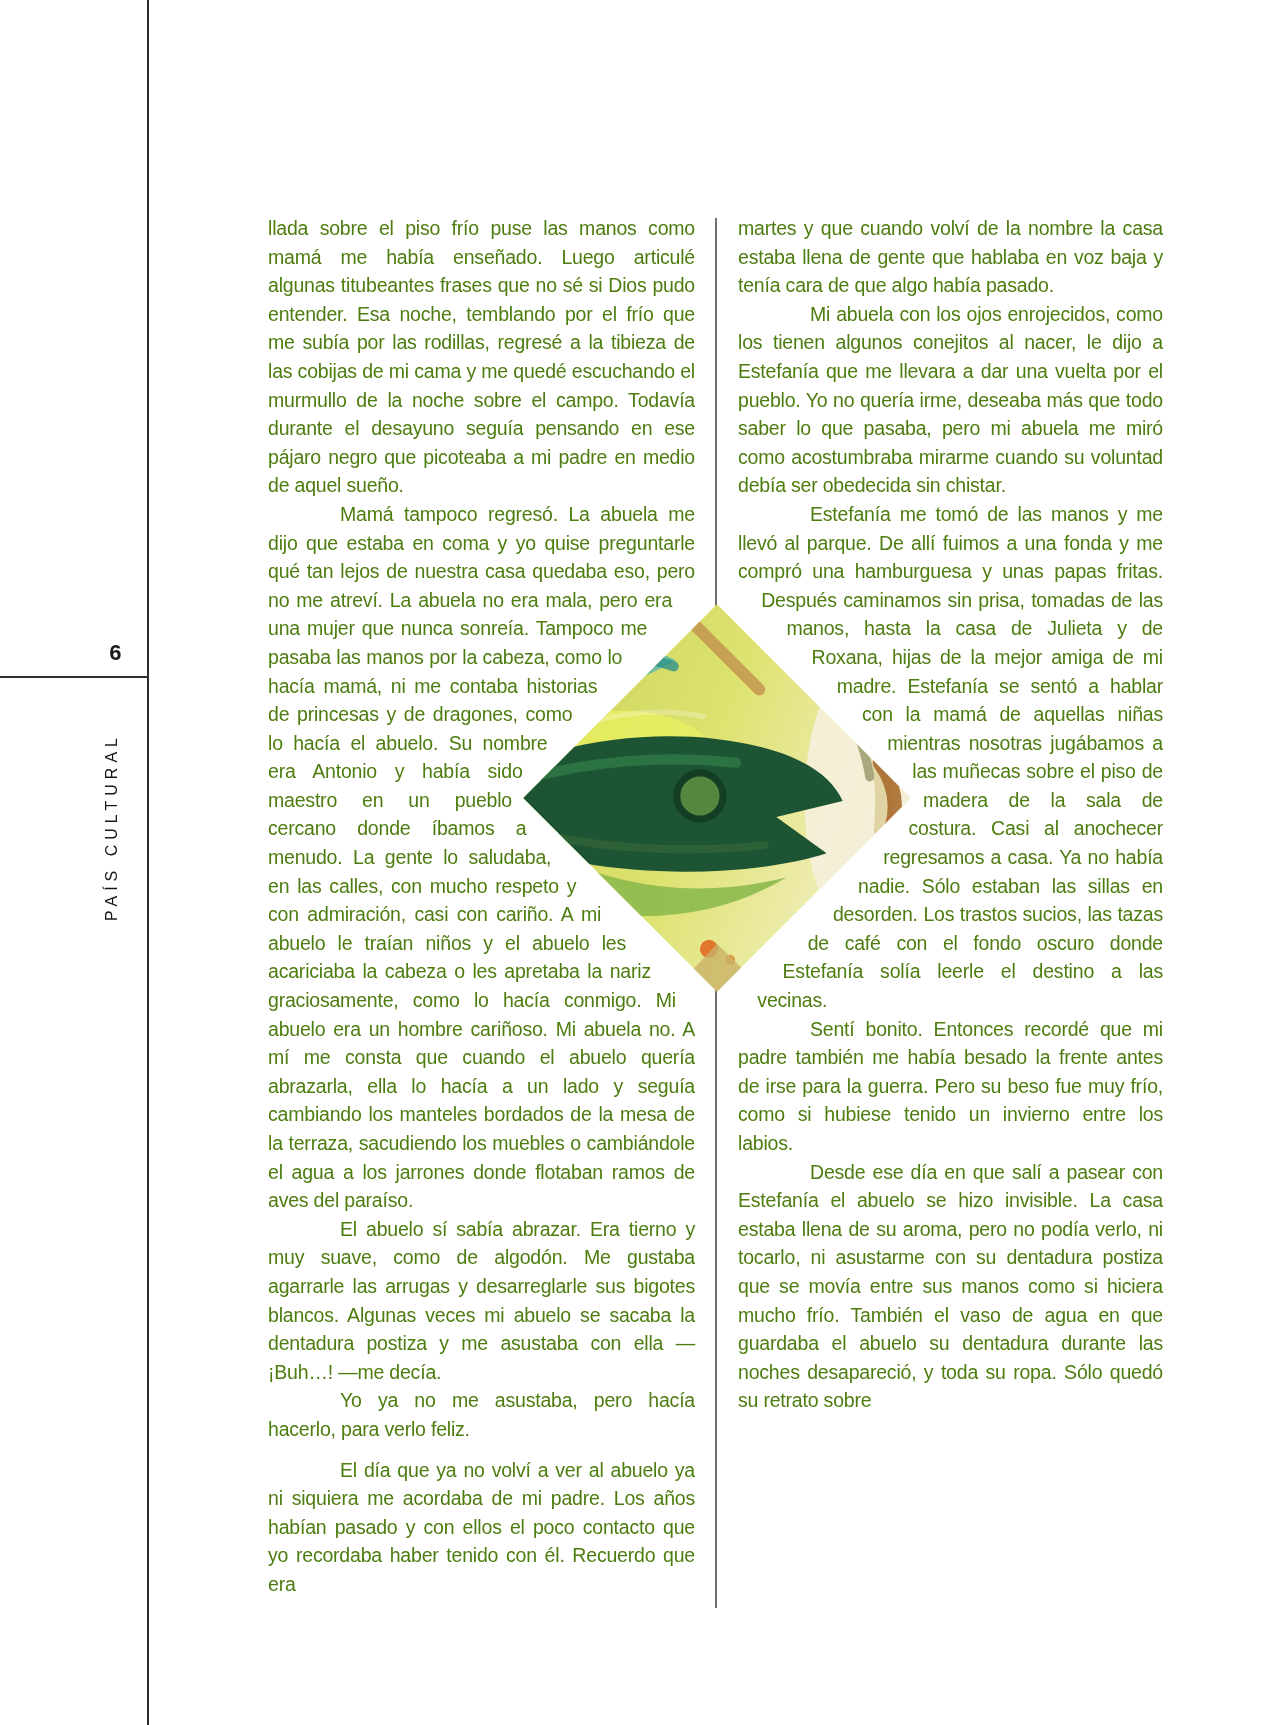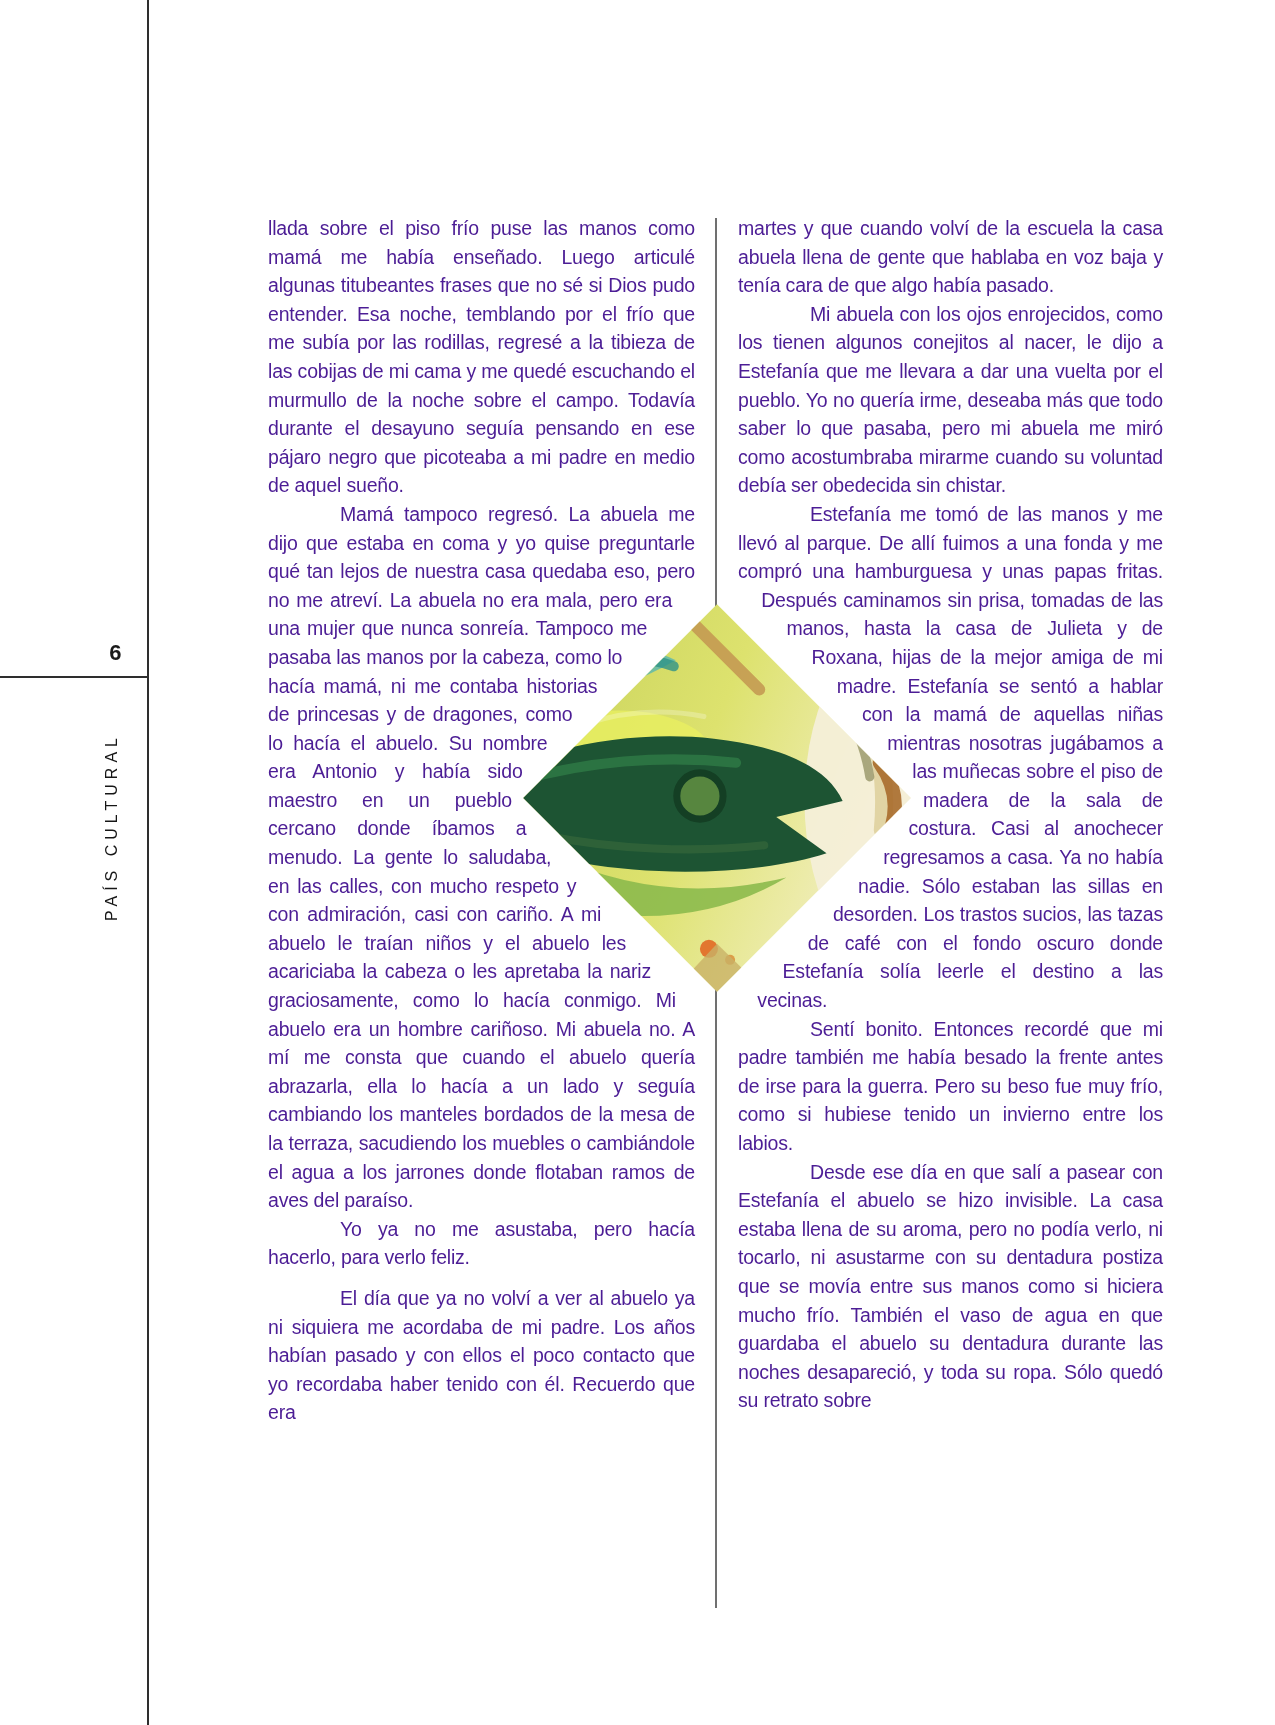--- a/index.html
+++ b/index.html
@@ -29,21 +29,21 @@
     position:absolute;left:96px;top:687px;width:32px;height:234px;
     writing-mode:vertical-rl;
     transform:rotate(180deg);
     font-size:16px;letter-spacing:5px;color:#161616;
     line-height:32px;
     white-space:nowrap;
   }
   
   .column{
     position:absolute;top:214px;
-    color:#4c1d95;
+    color:#4d7c0f;
     font-size:19.5px;line-height:28.6px;
     text-align:justify;
     letter-spacing:-0.2px;
   }
   .column-left{left:268px;width:427px;}
   .column-right{left:738px;width:425px;}
   .column p{margin:0;text-indent:72px;}
   .column p + p{}
   .column p.no-indent{text-indent:0;}
   .column p.tight{margin-top:12px;}
@@ -86,27 +86,28 @@
   <div class="page-number">6</div>
 
   <div class="vertical-title">PAÍS CULTURAL</div>
 
   <div class="column-rule"></div>
 
   <div class="column column-left">
     <div class="cut-left"></div>
   <p class="no-indent">llada sobre el piso frío puse las manos como mamá me había enseñado. Luego articulé algunas titubeantes frases que no sé si Dios pudo entender. Esa noche, temblando por el frío que me subía por las rodillas, regresé a la tibieza de las cobijas de mi cama y me quedé escuchando el murmullo de la noche sobre el campo. Todavía durante el desayuno seguía pensando en ese pájaro negro que picoteaba a mi padre en medio de aquel sueño.</p>
       <p>Mamá tampoco regresó. La abuela me dijo que estaba en coma y yo quise preguntarle qué tan lejos de nuestra casa quedaba eso, pero no me atreví. La abuela no era mala, pero era una mujer que nunca sonreía. Tampoco me pasaba las manos por la cabeza, como lo hacía mamá, ni me contaba historias de princesas y de dragones, como lo hacía el abuelo. Su nombre era Antonio y había sido maestro en un pueblo cercano donde íbamos a menudo. La gente lo saludaba, en las calles, con mucho respeto y con admiración, casi con cariño. A mi abuelo le traían niños y el abuelo les acariciaba la cabeza o les apretaba la nariz graciosamente, como lo hacía conmigo. Mi abuelo era un hombre cariñoso. Mi abuela no. A mí me consta que cuando el abuelo quería abrazarla, ella lo hacía a un lado y seguía cambiando los manteles bordados de la mesa de la terraza, sacudiendo los muebles o cambiándole el agua a los jarrones donde flotaban ramos de aves del paraíso.</p>
+      <p>El abuelo sí sabía abrazar. Era tierno y muy suave, como de algodón. Me gustaba agarrarle las arrugas y desarreglarle sus bigotes blancos. Algunas veces mi abuelo se sacaba la dentadura postiza y me asustaba con ella —¡Buh…! —me decía.</p>
       <p>Yo ya no me asustaba, pero hacía hacerlo, para verlo feliz.</p>
       <p class="tight">El día que ya no volví a ver al abuelo ya ni siquiera me acordaba de mi padre. Los años habían pasado y con ellos el poco contacto que yo recordaba haber tenido con él. Recuerdo que era</p>
     </div>
 
   <div class="column column-right">
     <div class="cut-right"></div>
-  <p class="no-indent">martes y que cuando volví de la escuela la casa abuela llena de gente que hablaba en voz baja y tenía cara de que algo había pasado.</p>
+  <p class="no-indent">martes y que cuando volví de la nombre la casa estaba llena de gente que hablaba en voz baja y tenía cara de que algo había pasado.</p>
       <p>Mi abuela con los ojos enrojecidos, como los tienen algunos conejitos al nacer, le dijo a Estefanía que me llevara a dar una vuelta por el pueblo. Yo no quería irme, deseaba más que todo saber lo que pasaba, pero mi abuela me miró como acostumbraba mirarme cuando su voluntad debía ser obedecida sin chistar.</p>
       <p>Estefanía me tomó de las manos y me llevó al parque. De allí fuimos a una fonda y me compró una hamburguesa y unas papas fritas. Después caminamos sin prisa, tomadas de las manos, hasta la casa de Julieta y de Roxana, hijas de la mejor amiga de mi madre. Estefanía se sentó a hablar con la mamá de aquellas niñas mientras nosotras jugábamos a las muñecas sobre el piso de madera de la sala de costura. Casi al anochecer regresamos a casa. Ya no había nadie. Sólo estaban las sillas en desorden. Los trastos sucios, las tazas de café con el fondo oscuro donde Estefanía solía leerle el destino a las vecinas.</p>
       <p>Sentí bonito. Entonces recordé que mi padre también me había besado la frente antes de irse para la guerra. Pero su beso fue muy frío, como si hubiese tenido un invierno entre los labios.</p>
       <p>Desde ese día en que salí a pasear con Estefanía el abuelo se hizo invisible. La casa estaba llena de su aroma, pero no  podía verlo, ni tocarlo, ni asustarme con su dentadura postiza que se movía entre sus manos como si hiciera mucho frío. También el vaso de agua en que guardaba el abuelo su dentadura durante las noches desapareció, y toda su ropa. Sólo quedó su retrato sobre</p>
     </div>
 
   <div class="diamond">
     <div class="diamond-inner">
       <svg viewBox="0 0 386 386" xmlns="http://www.w3.org/2000/svg">
         <defs>

